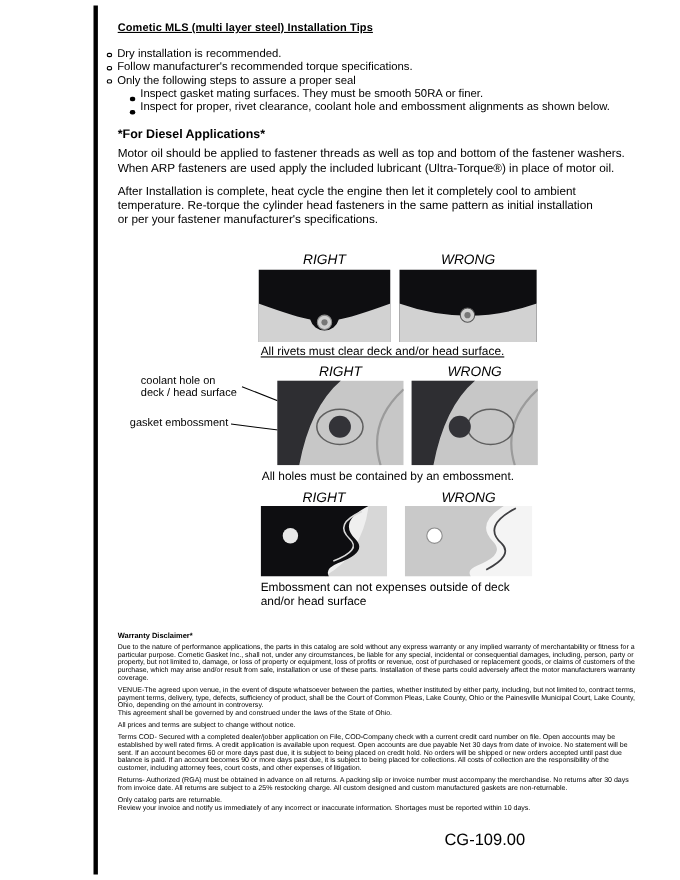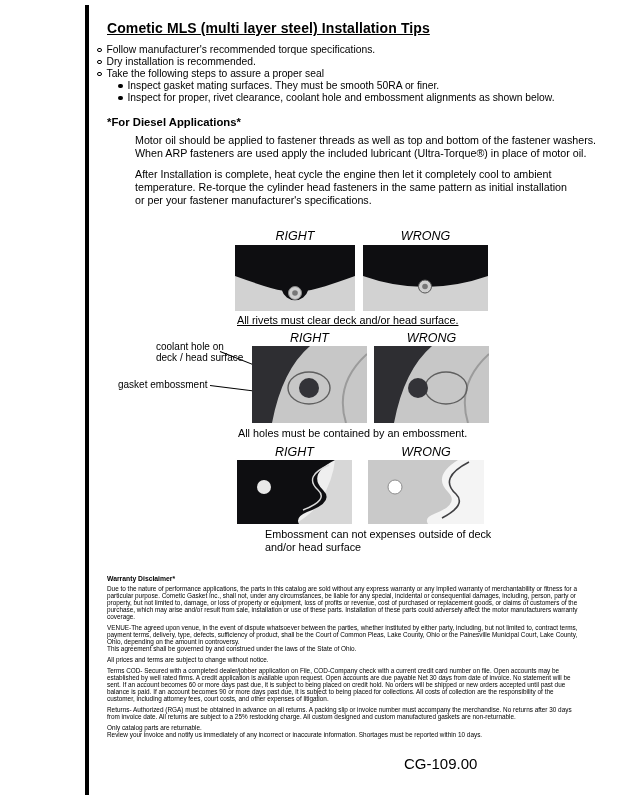--- a/index.html
+++ b/index.html
@@ -1,31 +1,31 @@
 <!DOCTYPE html>
 <html><head>
 <meta charset="utf-8">
 <style>
   * { margin:0; padding:0; box-sizing:border-box; }
   html,body { background:#ffffff; }
   body { font-family:"Liberation Sans", sans-serif; color:#000; }
   .page { position:relative; width:618px; height:800px; background:#fff; overflow:hidden; }
   .left-rule { position:absolute; left:85px; top:5px; width:4px; height:790px; background:#000; }
 
-  .title { position:absolute; left:107px; top:20px; font-size:14px; font-weight:bold; text-decoration:underline; letter-spacing:.1px; }
+  .title { position:absolute; left:107px; top:20px; font-size:10px; font-weight:bold; text-decoration:underline; letter-spacing:.1px; }
 
   .bullets { position:absolute; left:97px; top:44px; }
   .bullet-row { display:flex; align-items:flex-start; height:12px; font-size:10.3px; line-height:12px; }
-  .bullet-row.sub { margin-left:21px; }
+  .bullet-row.sub { margin-left:21px;align-items:flex-end; }
   .marker-open { flex:0 0 auto; width:4.5px; height:4.5px; border:1px solid #000; border-radius:50%; margin:3.5px 5px 0 0; }
   .marker-solid { flex:0 0 auto; width:4.5px; height:4.5px; background:#000; border-radius:50%; margin:3.5px 5px 0 0; }
 
   .diesel-heading { position:absolute; left:107px; top:116px; font-size:11.3px; font-weight:bold; }
   .para { position:absolute; left:107px; width:480px; font-size:10.7px; line-height:13px; }
-  .pre { white-space:pre-line;margin-left:28px; }
+  .pre { white-space:pre-line; }
   .para-1 { top:134px; }
   .para-2 { top:168px; }
   .note { position:absolute; left:107px; top:210px; font-size:10.7px; }
 
   .fig-label { position:absolute; font-size:12.5px; text-align:center;font-style:italic; }
   .fig { position:absolute; line-height:0; }
   .fig svg { display:block; }
   .fig-caption { position:absolute; font-size:10.8px; line-height:13px; }
 
   .callout { position:absolute; font-size:10px; line-height:11px; }
@@ -45,29 +45,29 @@
 <body>
 
 <div class="page">
   <div class="left-rule"></div>
 
   <div class="title">Cometic MLS (multi layer steel) Installation Tips</div>
 
   <div class="bullets">
     <div class="bullet-row">
       <span class="marker-open"></span>
+      <span>Dry installation is recommended.</span>
+    </div>
+    <div class="bullet-row">
+      <span class="marker-open"></span>
       <span>Follow manufacturer's recommended torque specifications.</span>
     </div>
     <div class="bullet-row">
       <span class="marker-open"></span>
-      <span>Dry installation is recommended.</span>
-    </div>
-    <div class="bullet-row">
-      <span class="marker-open"></span>
-      <span>Take the following steps to assure a proper seal</span>
+      <span>Only the following steps to assure a proper seal</span>
     </div>
     <div class="bullet-row sub">
       <span class="marker-solid"></span>
       <span>Inspect gasket mating surfaces.  They must be smooth 50RA or finer.</span>
     </div>
     <div class="bullet-row sub">
       <span class="marker-solid"></span>
       <span>Inspect for proper, rivet clearance, coolant hole and embossment alignments as shown below.</span>
     </div>
   </div>

